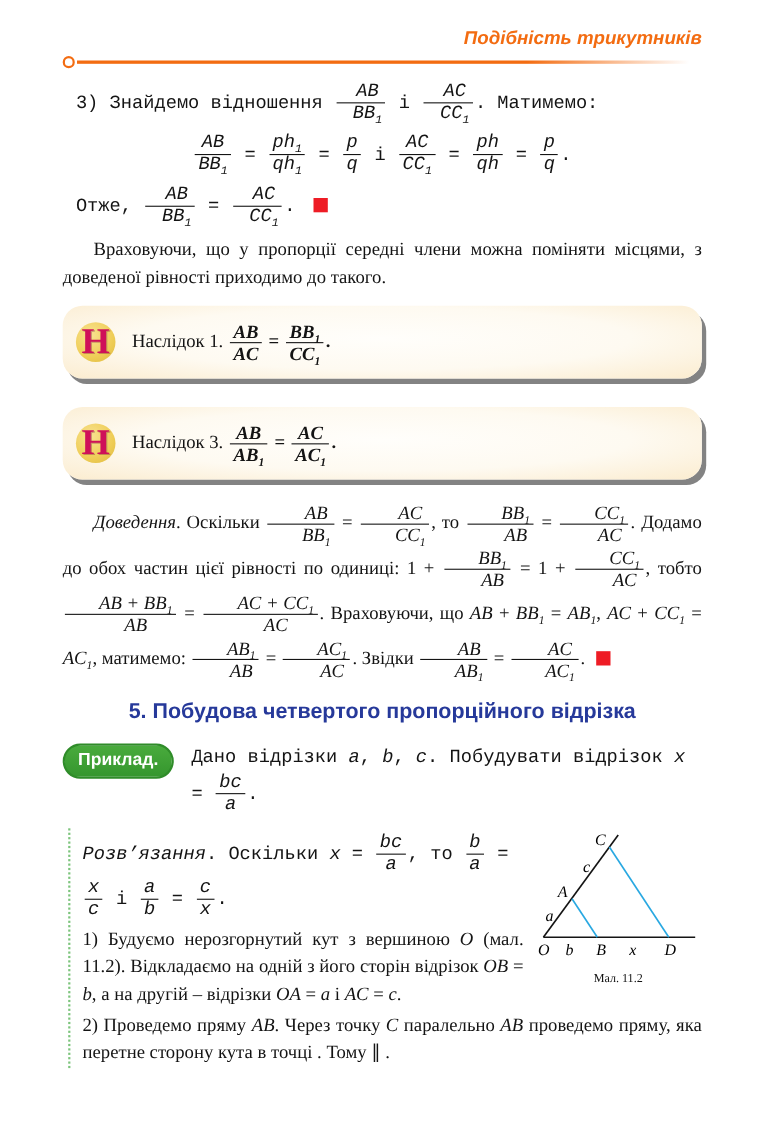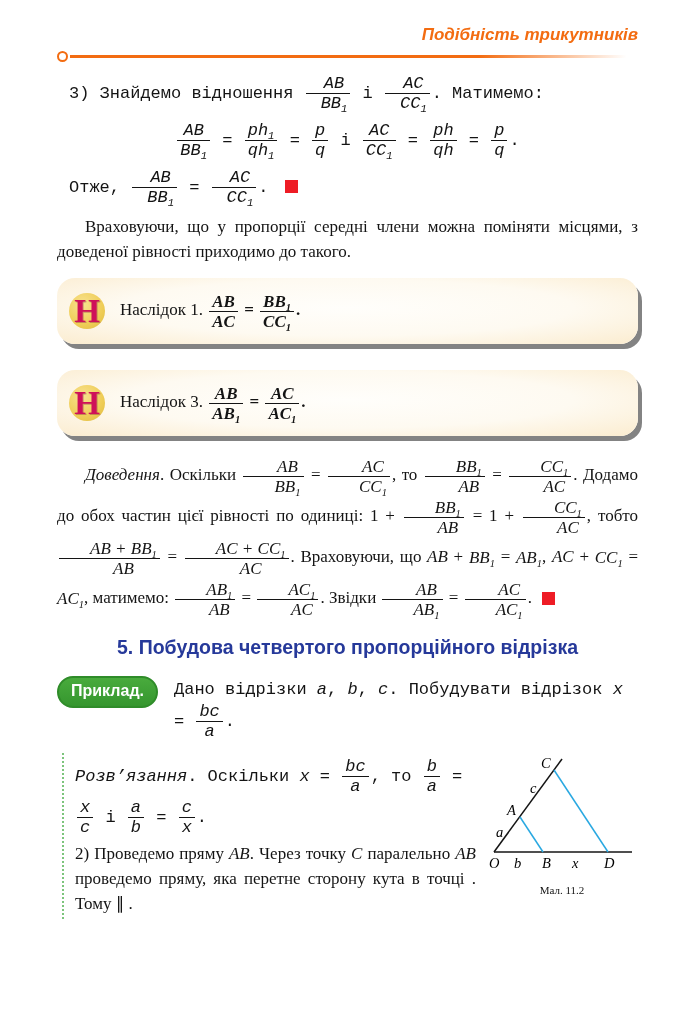--- a/index.html
+++ b/index.html
@@ -156,16 +156,17 @@
         <text class="fig-label" x="86" y="113">x</text>
         <text class="fig-label" x="118" y="113">D</text>
         <text class="fig-label" x="10" y="82">a</text>
         <text class="fig-label" x="21" y="60">A</text>
         <text class="fig-label" x="44" y="38">c</text>
         <text class="fig-label" x="55" y="13">C</text>
       </svg>
       <div class="caption">Мал. 11.2</div>
     </div>
     <p class="mathline"><span class="var">Розв’язання</span>. Оскільки <span class="var">x</span> = <span class="frac"><span class="fnum"><span class="var">bc</span></span><span class="fden"><span class="var">a</span></span></span>, то <span class="frac"><span class="fnum"><span class="var">b</span></span><span class="fden"><span class="var">a</span></span></span> = <span class="frac"><span class="fnum"><span class="var">x</span></span><span class="fden"><span class="var">c</span></span></span> і <span class="frac"><span class="fnum"><span class="var">a</span></span><span class="fden"><span class="var">b</span></span></span> = <span class="frac"><span class="fnum"><span class="var">c</span></span><span class="fden"><span class="var">x</span></span></span>.</p>
+    <p class="spara">1) Будуємо нерозгорнутий кут з вершиною <span class="var">O</span> (мал. 11.2). Відкладаємо на одній з його сторін відрізок <span class="var">OB</span> = <span class="var">b</span>, а на другій – відрізки <span class="var">OA</span> = <span class="var">a</span> і <span class="var">AC</span> = <span class="var">c</span>.</p>
     <p class="spara">2) Проведемо пряму <span class="var">AB</span>. Через точку <span class="var">C</span> паралельно <span class="var">AB</span> проведемо пряму, яка перетне сторону  кута в точці . Тому  ∥ .</p>
   </div>
 
 </div>
 
 </body></html>

